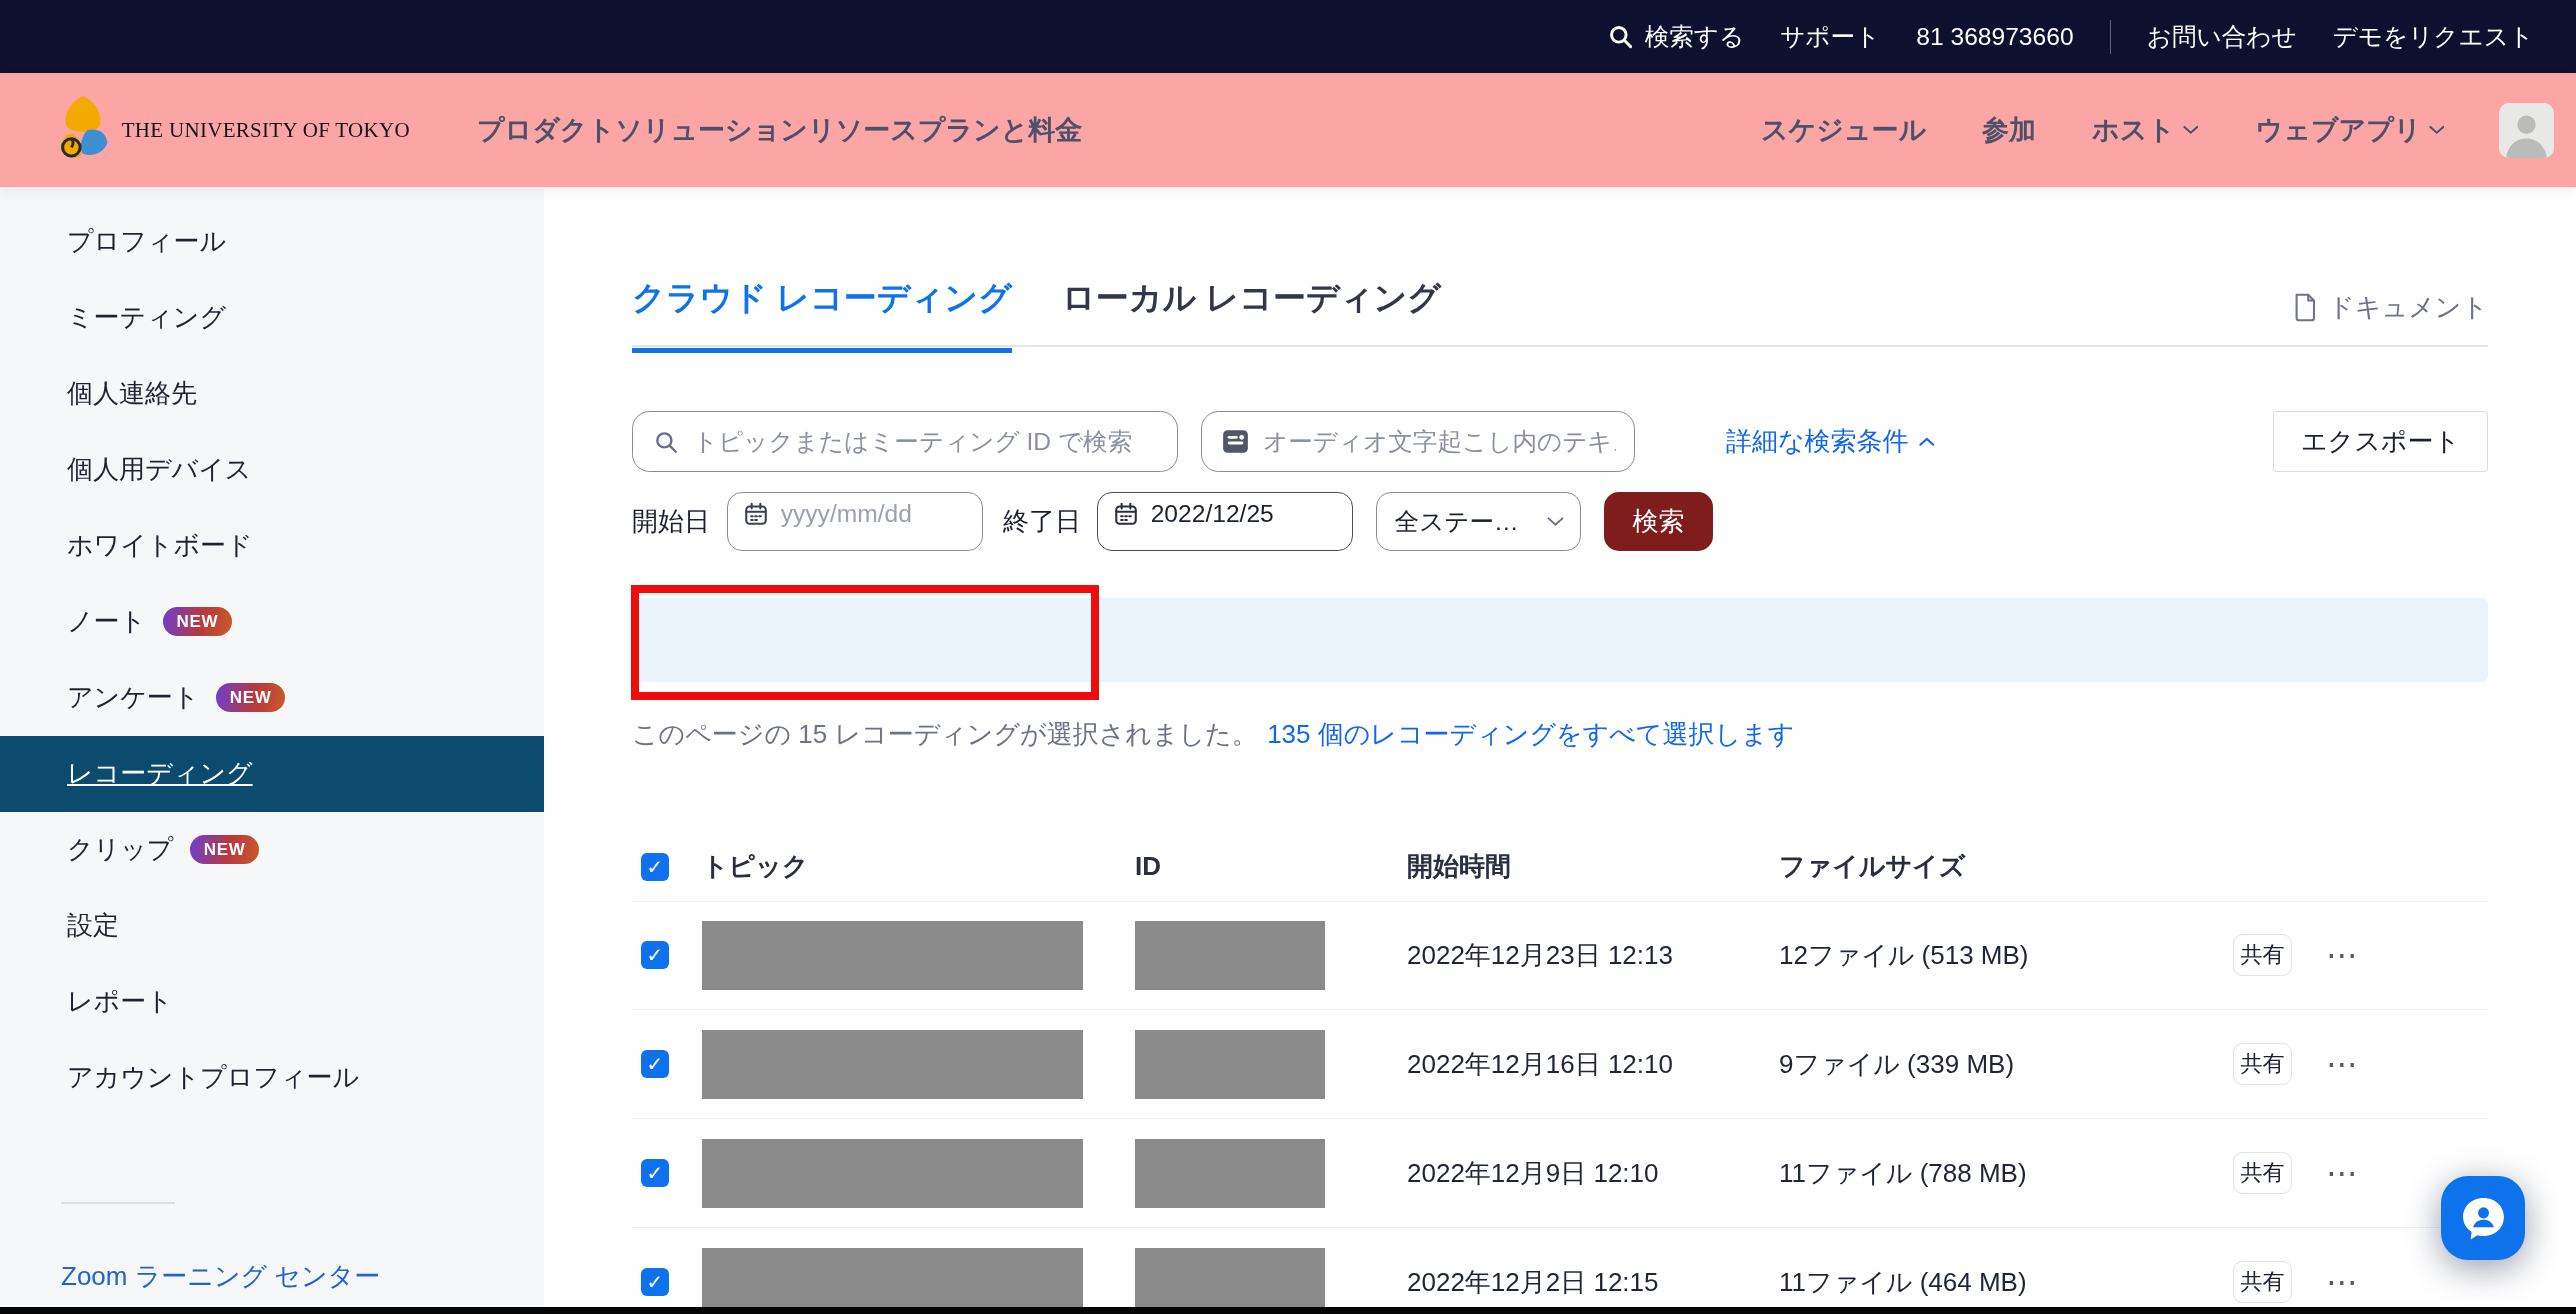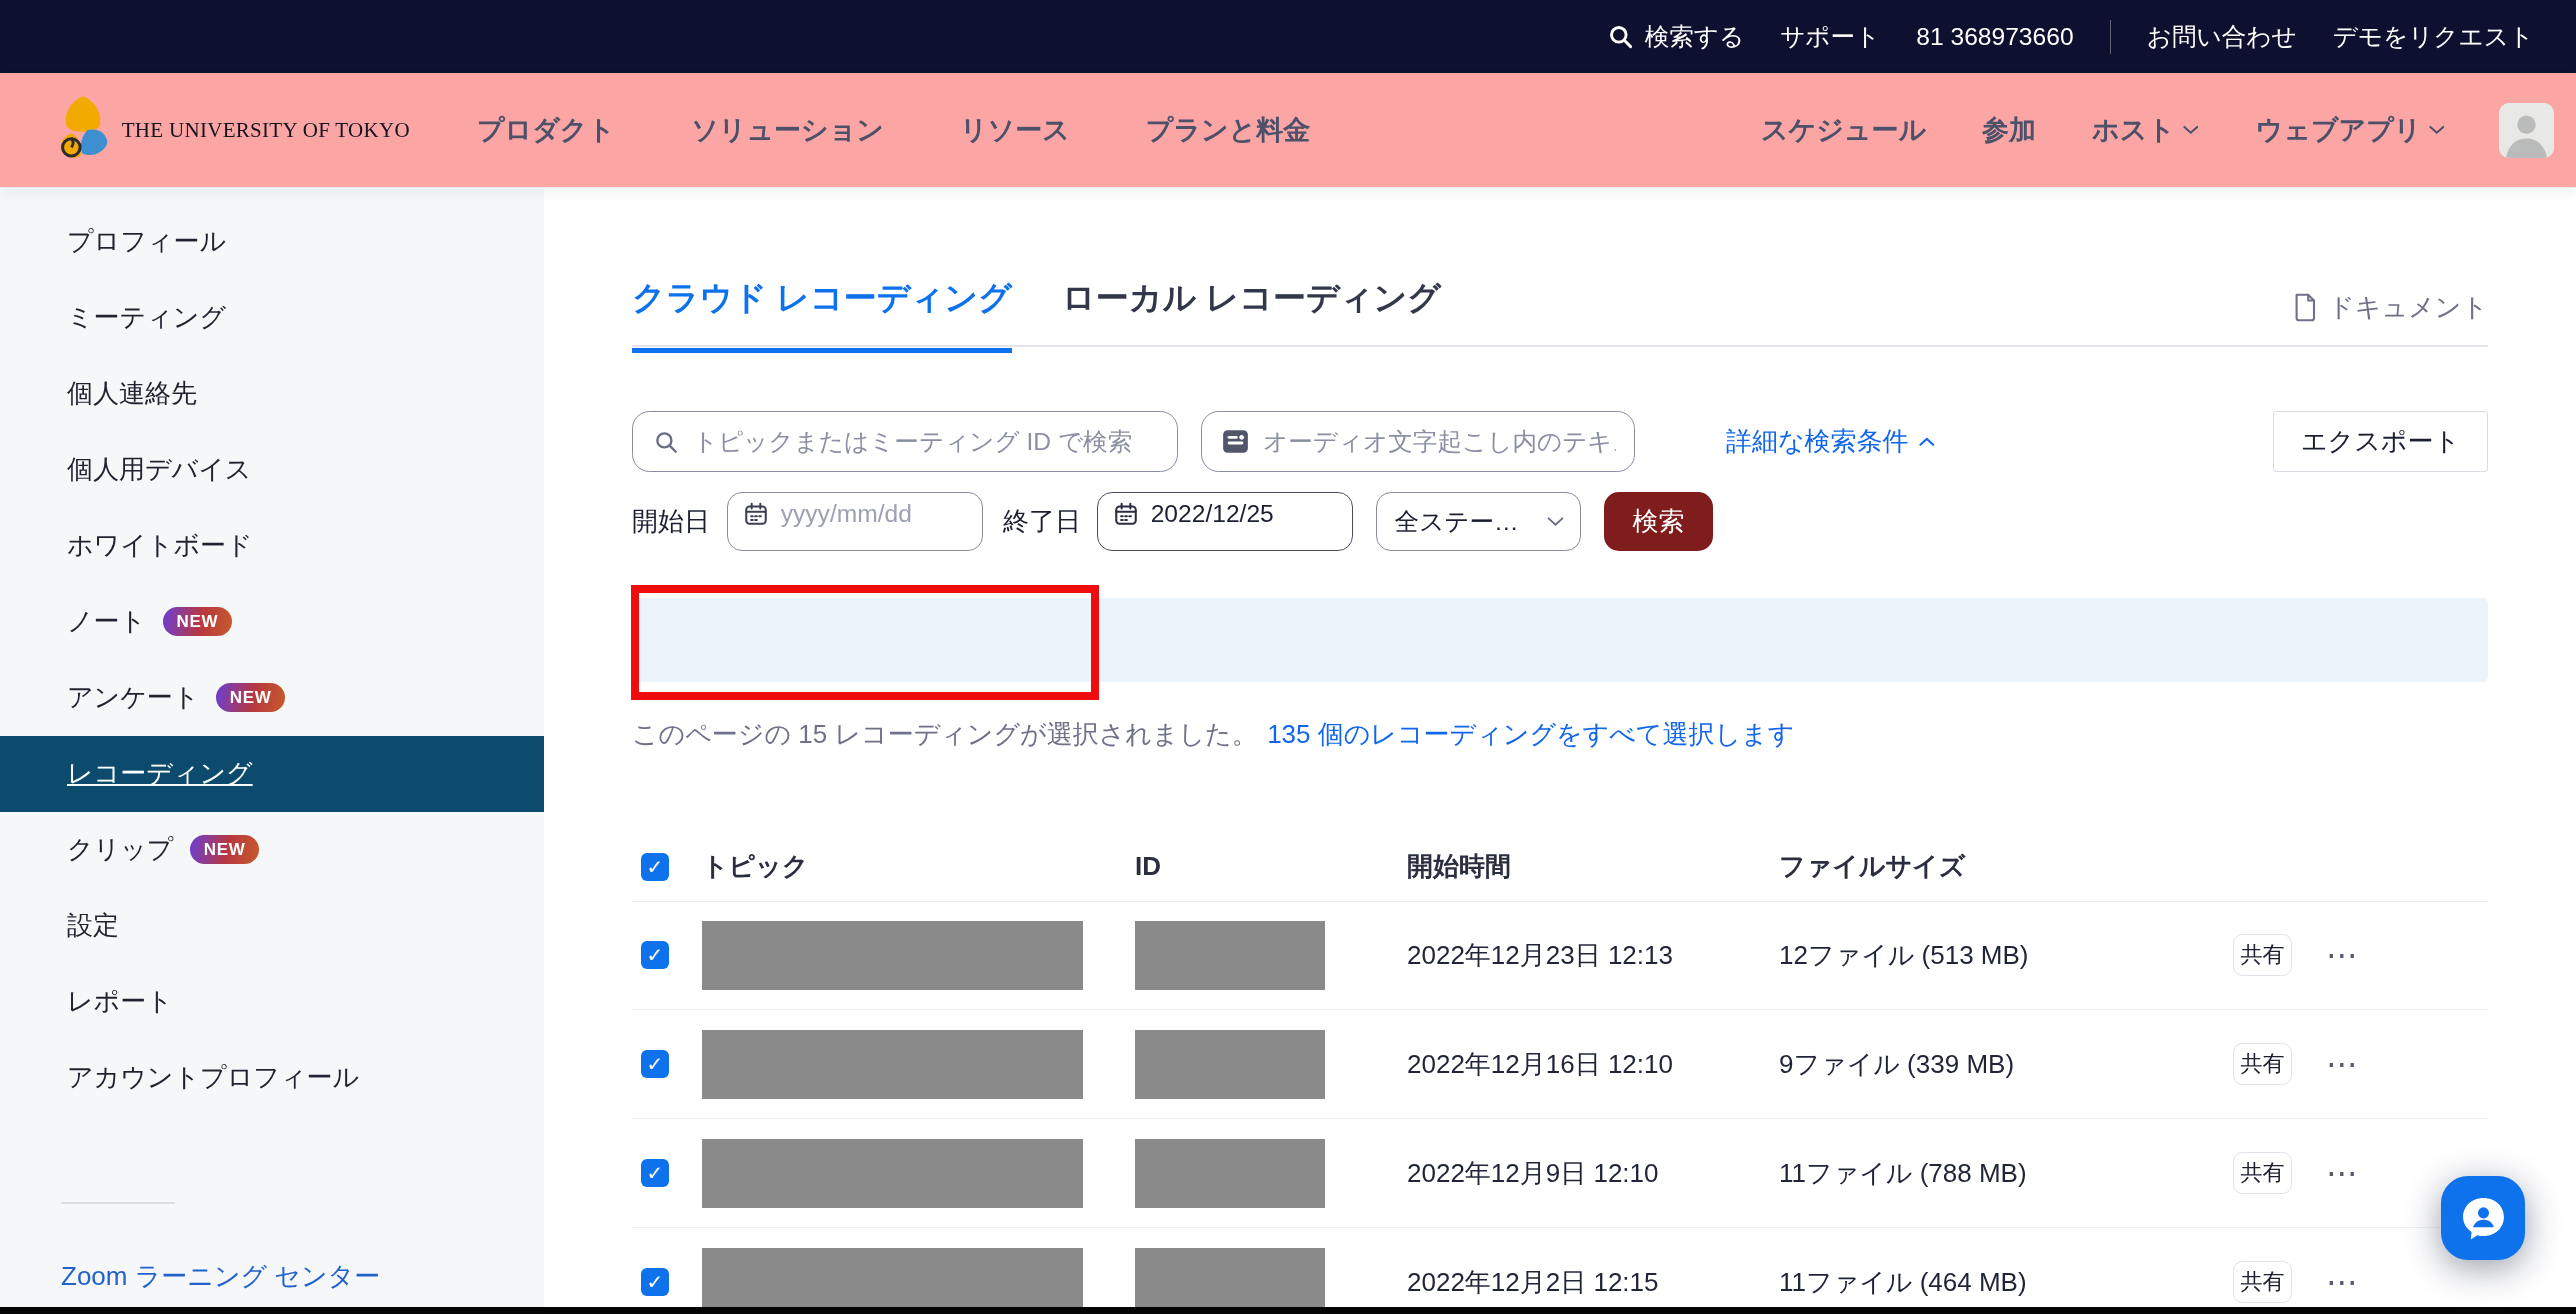--- a/index.html
+++ b/index.html
@@ -13,21 +13,21 @@
   .topbar .item { display:flex; align-items:center; gap:10.5px; white-space:nowrap; cursor:pointer; }
   .topbar .vdiv { width:1.2px; height:34px; background:rgba(255,255,255,0.35); }
 
   
   .nav { position:absolute; left:0; top:73px; width:2576px; height:115px; background:#fca5a5;
          border-bottom:1.2px solid #E9EAEF; box-shadow:0 4.7px 13px rgba(30,34,60,0.06);
          display:flex; align-items:center; padding:0 22px 0 56px; z-index:5; }
   .logo { display:flex; align-items:center; gap:11.7px; cursor:pointer; }
   .logo-text { font-family:"Liberation Serif","DejaVu Serif",serif; font-size:21px; color:#14141E;
                letter-spacing:0.3px; white-space:nowrap; }
-  .nav-items { display:flex; gap:76px; margin-left:67px; }
+  .nav-items { display:flex; margin-left:67px; }
   .nav-item { font-size:27px; font-weight:600; color:#4C5069; white-space:nowrap; cursor:pointer; }
   .nav-spacer { flex:1; }
   .nav-right { display:flex; gap:56px; align-items:center; }
   .nav-right .nav-item { display:flex; align-items:center; gap:7px; }
   .avatar { width:55px; height:55px; border-radius:10.5px; background:#E8E8E6; margin-left:53px;
             display:flex; align-items:center; justify-content:center; overflow:hidden; cursor:pointer; }
 
   
   .sidebar { position:absolute; left:0; top:189px; width:544px; height:1118px; background:#F6F7F9; }
   .side-list { padding-top:14.6px; }

